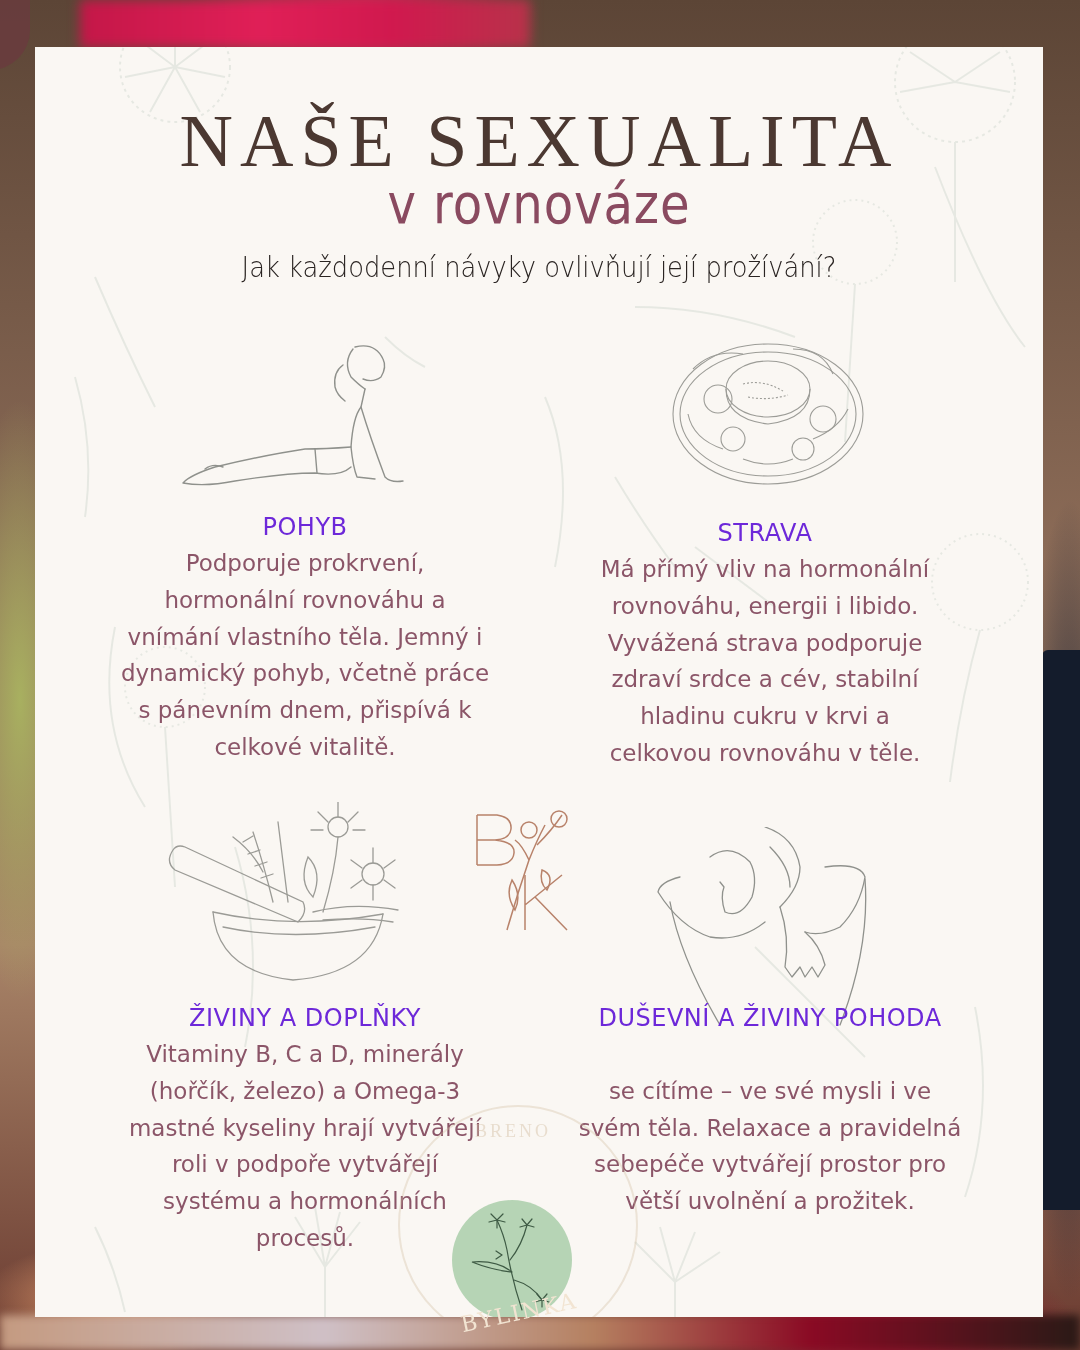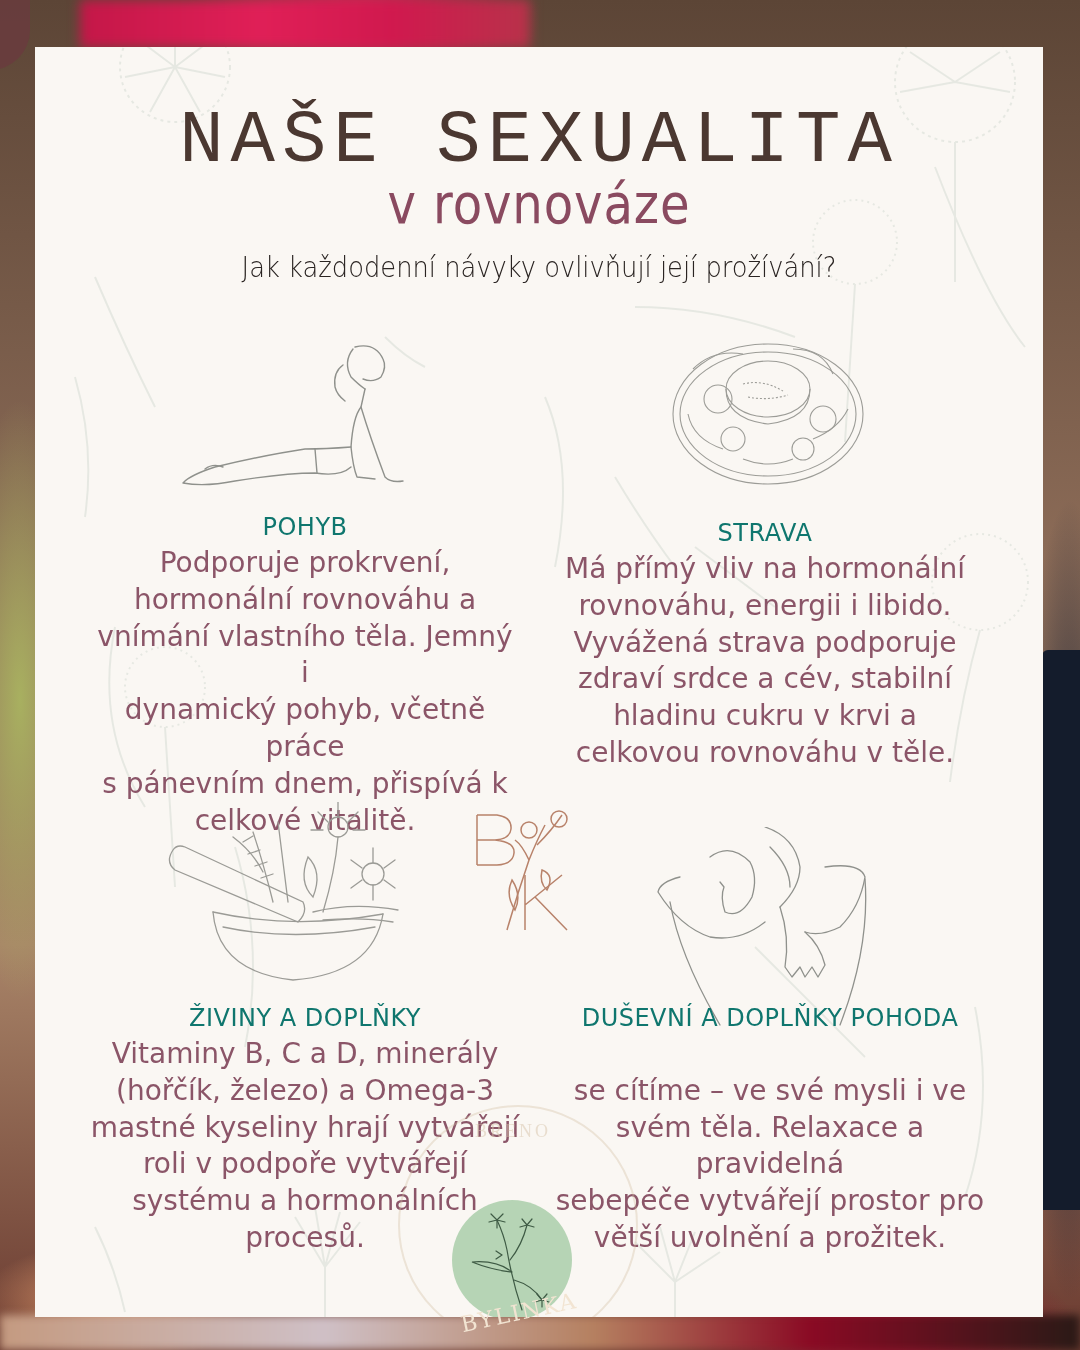--- a/index.html
+++ b/index.html
@@ -37,43 +37,43 @@
     .card {
       position: absolute; left: 35px; top: 47px; width: 1008px; height: 1270px;
       background: #faf7f3; overflow: hidden;
     }
     .deco {
       position: absolute; pointer-events: none; opacity: .55;
     }
 
     .title {
       position: absolute; left: 0; width: 100%; top: 52px; text-align: center;
-      font-family: Liberation Mono, monospace; font-size: 74px; letter-spacing: 7px;
+      font-family: Liberation Serif, serif; font-size: 74px; letter-spacing: 7px;
       color: #4b3831; font-weight: normal;
     }
     .subtitle {
       position: absolute; left: 0; width: 100%; top: 124px; text-align: center;
       font-family: "DejaVu Sans", sans-serif; font-size: 56px; color: #8a4a60;
       font-weight: normal; letter-spacing: 1px; transform: scaleX(0.86);
     }
     .question {
       position: absolute; left: 0; width: 100%; top: 204px; text-align: center;
       font-family: "DejaVu Sans", sans-serif; font-size: 28px; color: #2a2422;
       transform: scaleX(0.92); font-weight: 300;
     }
 
     .illus { position: absolute; }
 
     .section { position: absolute; text-align: center; }
     .section h2 {
       font-family: "DejaVu Sans", sans-serif; font-weight: normal;
-      font-size: 24px; color: #0f766e; letter-spacing: .5px; margin-bottom: 4px;
+      font-size: 24px; color: #6d28d9; letter-spacing: .5px; margin-bottom: 4px;
     }
     .section p {
-      font-family: "DejaVu Sans", sans-serif; font-size: 28px; color: #8b5568;
+      font-family: "DejaVu Sans", sans-serif; font-size: 23px; color: #8b5568;
       line-height: 36.8px;
     }
     .sec-pohyb { left: 55px; top: 466px; width: 430px; }
     .sec-strava { left: 525px; top: 472px; width: 410px; }
     .sec-ziviny { left: 55px; top: 957px; width: 430px; }
     .sec-dusevni { left: 520px; top: 957px; width: 430px; }
 
     .logo { position: absolute; left: 432px; top: 758px; width: 122px; height: 128px; }
     .badge-ring {
       position: absolute; left: 363px; top: 1058px; width: 240px; height: 240px;
@@ -261,21 +261,21 @@
       <span>Vitaminy B, C a D, minerály</span><br>
       <span>(hořčík, železo) a Omega-3</span><br>
       <span>mastné kyseliny hrají vytvářejí</span><br>
       <span>roli v podpoře vytvářejí</span><br>
       <span>systému a hormonálních</span><br>
       <span>procesů.</span>
     </p>
   </section>
 
   <section class="section sec-dusevni">
-    <h2>DUŠEVNÍ A DOPLŇKY POHODA</h2>
+    <h2>DUŠEVNÍ A ŽIVINY POHODA</h2>
     <p>
       <br>
       <span>se cítíme – ve své mysli i ve</span><br>
       <span>svém těla. Relaxace a pravidelná</span><br>
       <span>sebepéče vytvářejí prostor pro</span><br>
       <span>větší uvolnění a prožitek.</span>
     </p>
   </section>
 
   <div class="badge-ring"></div>

